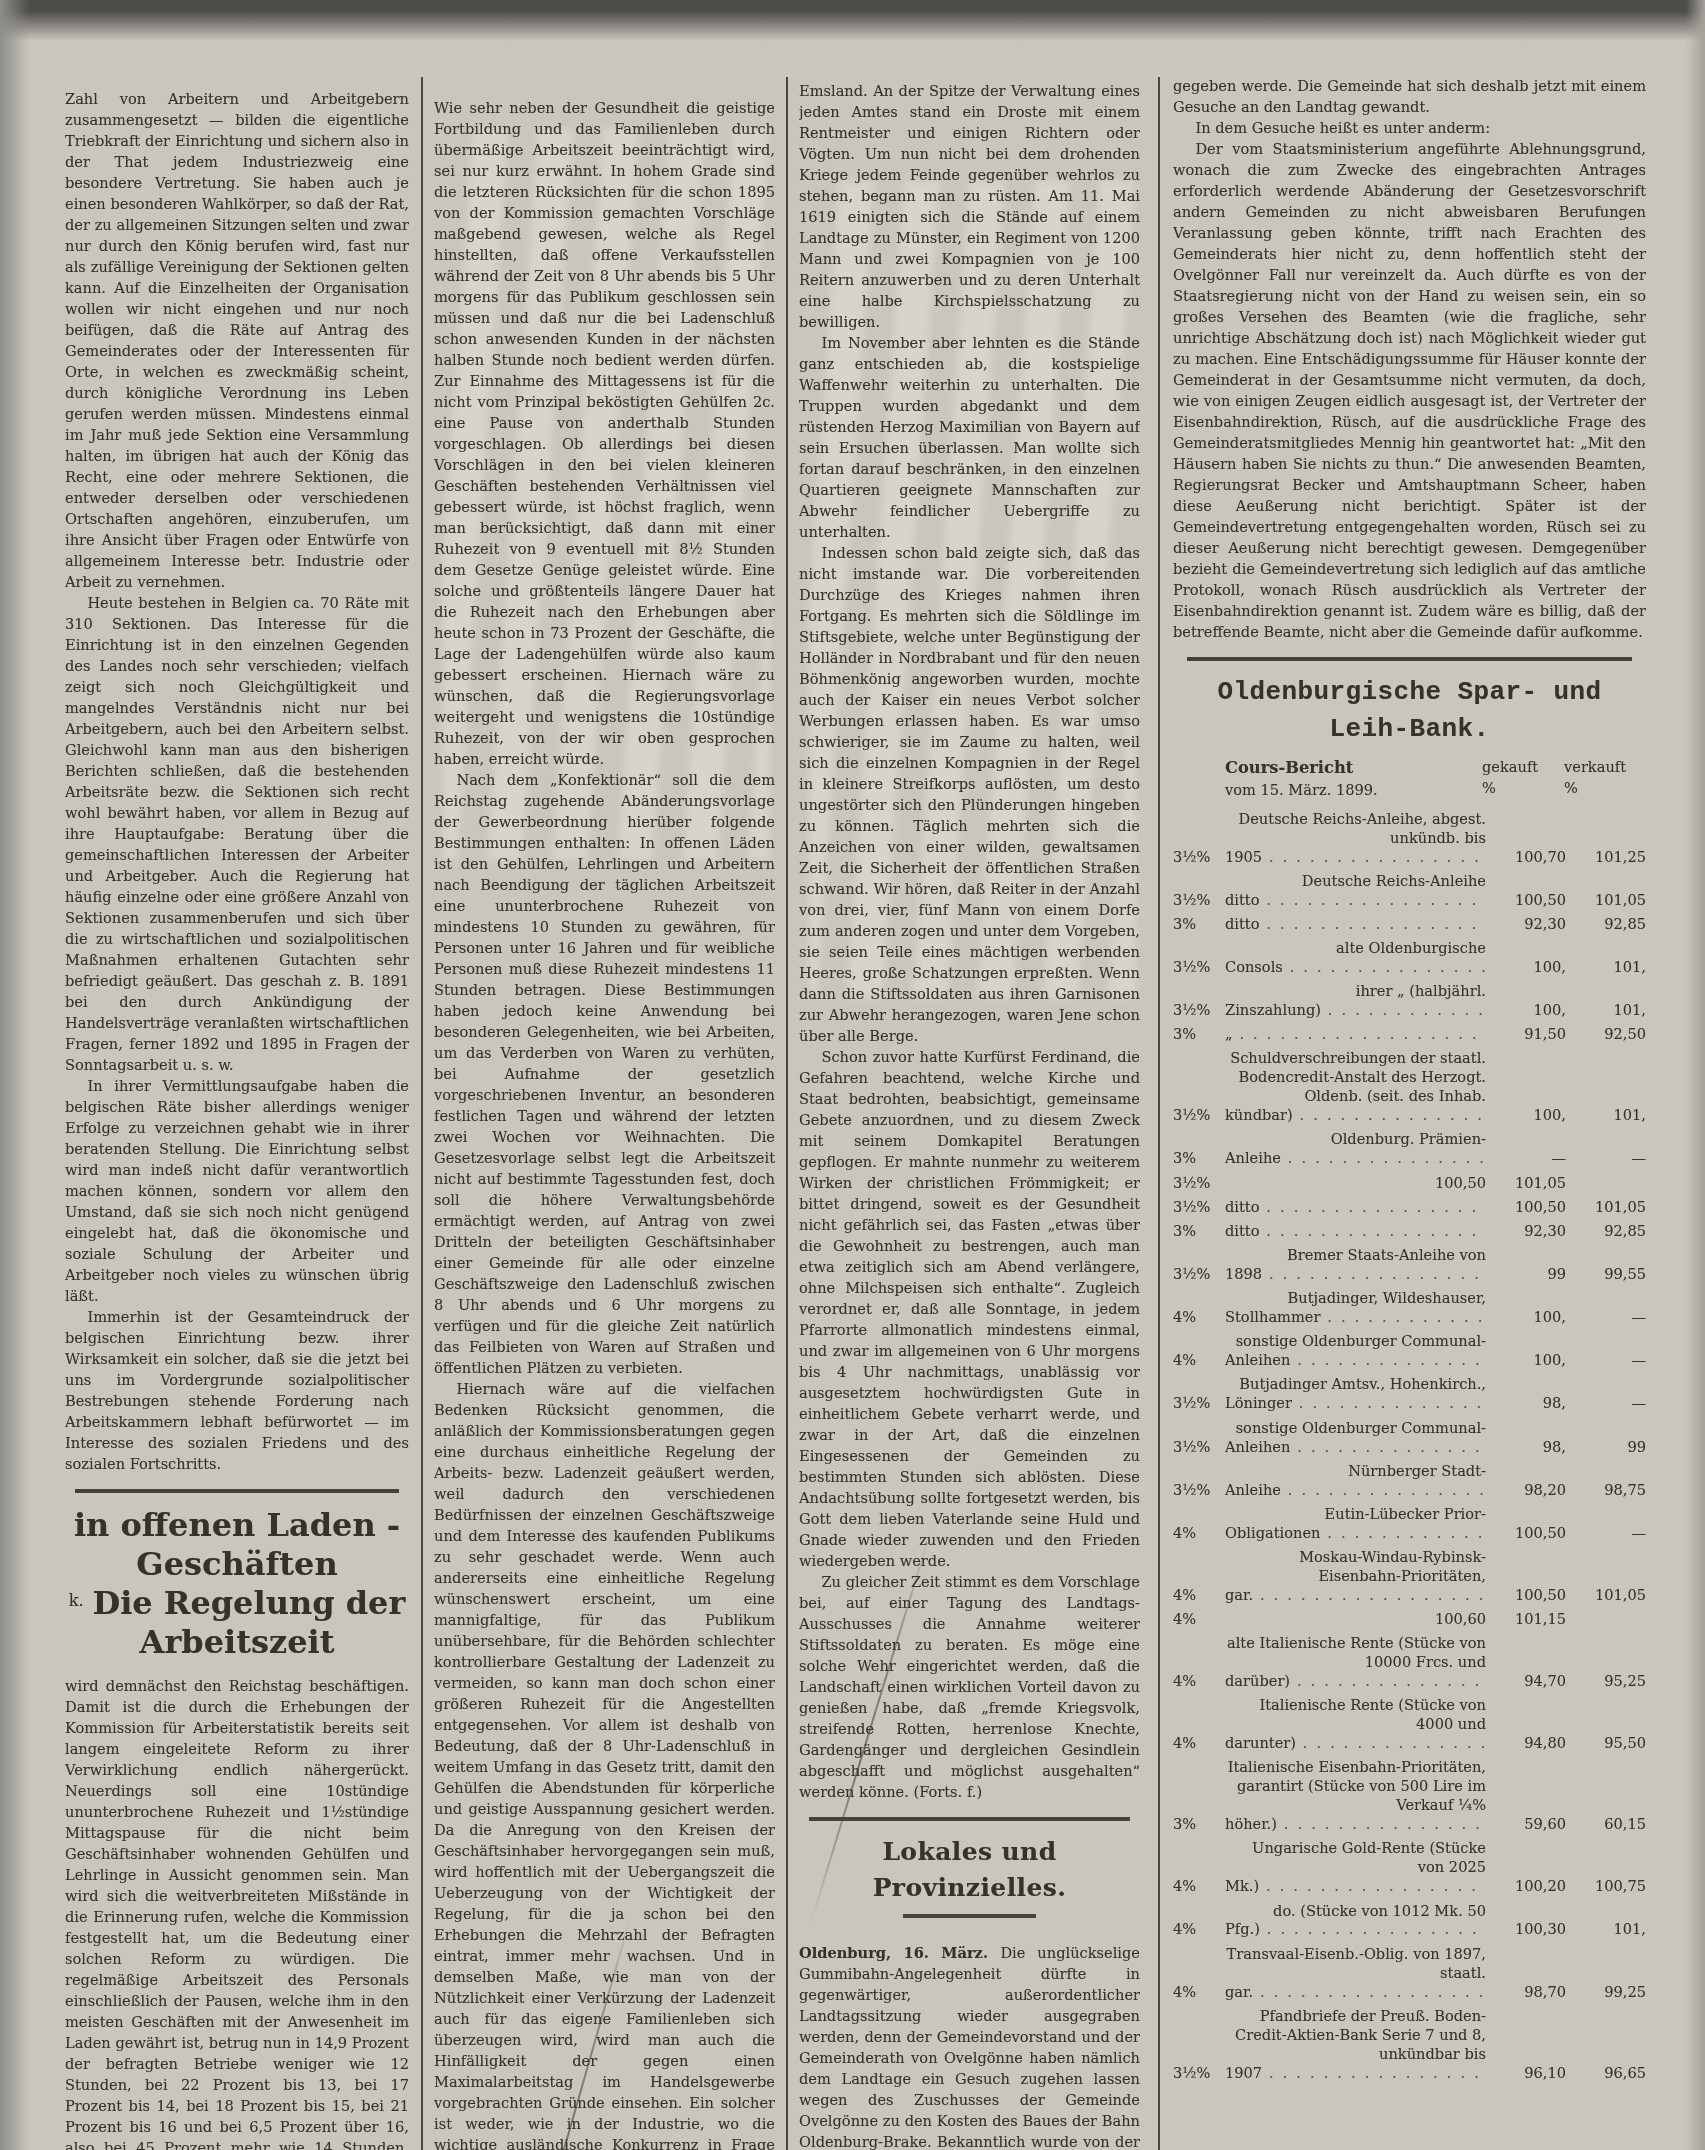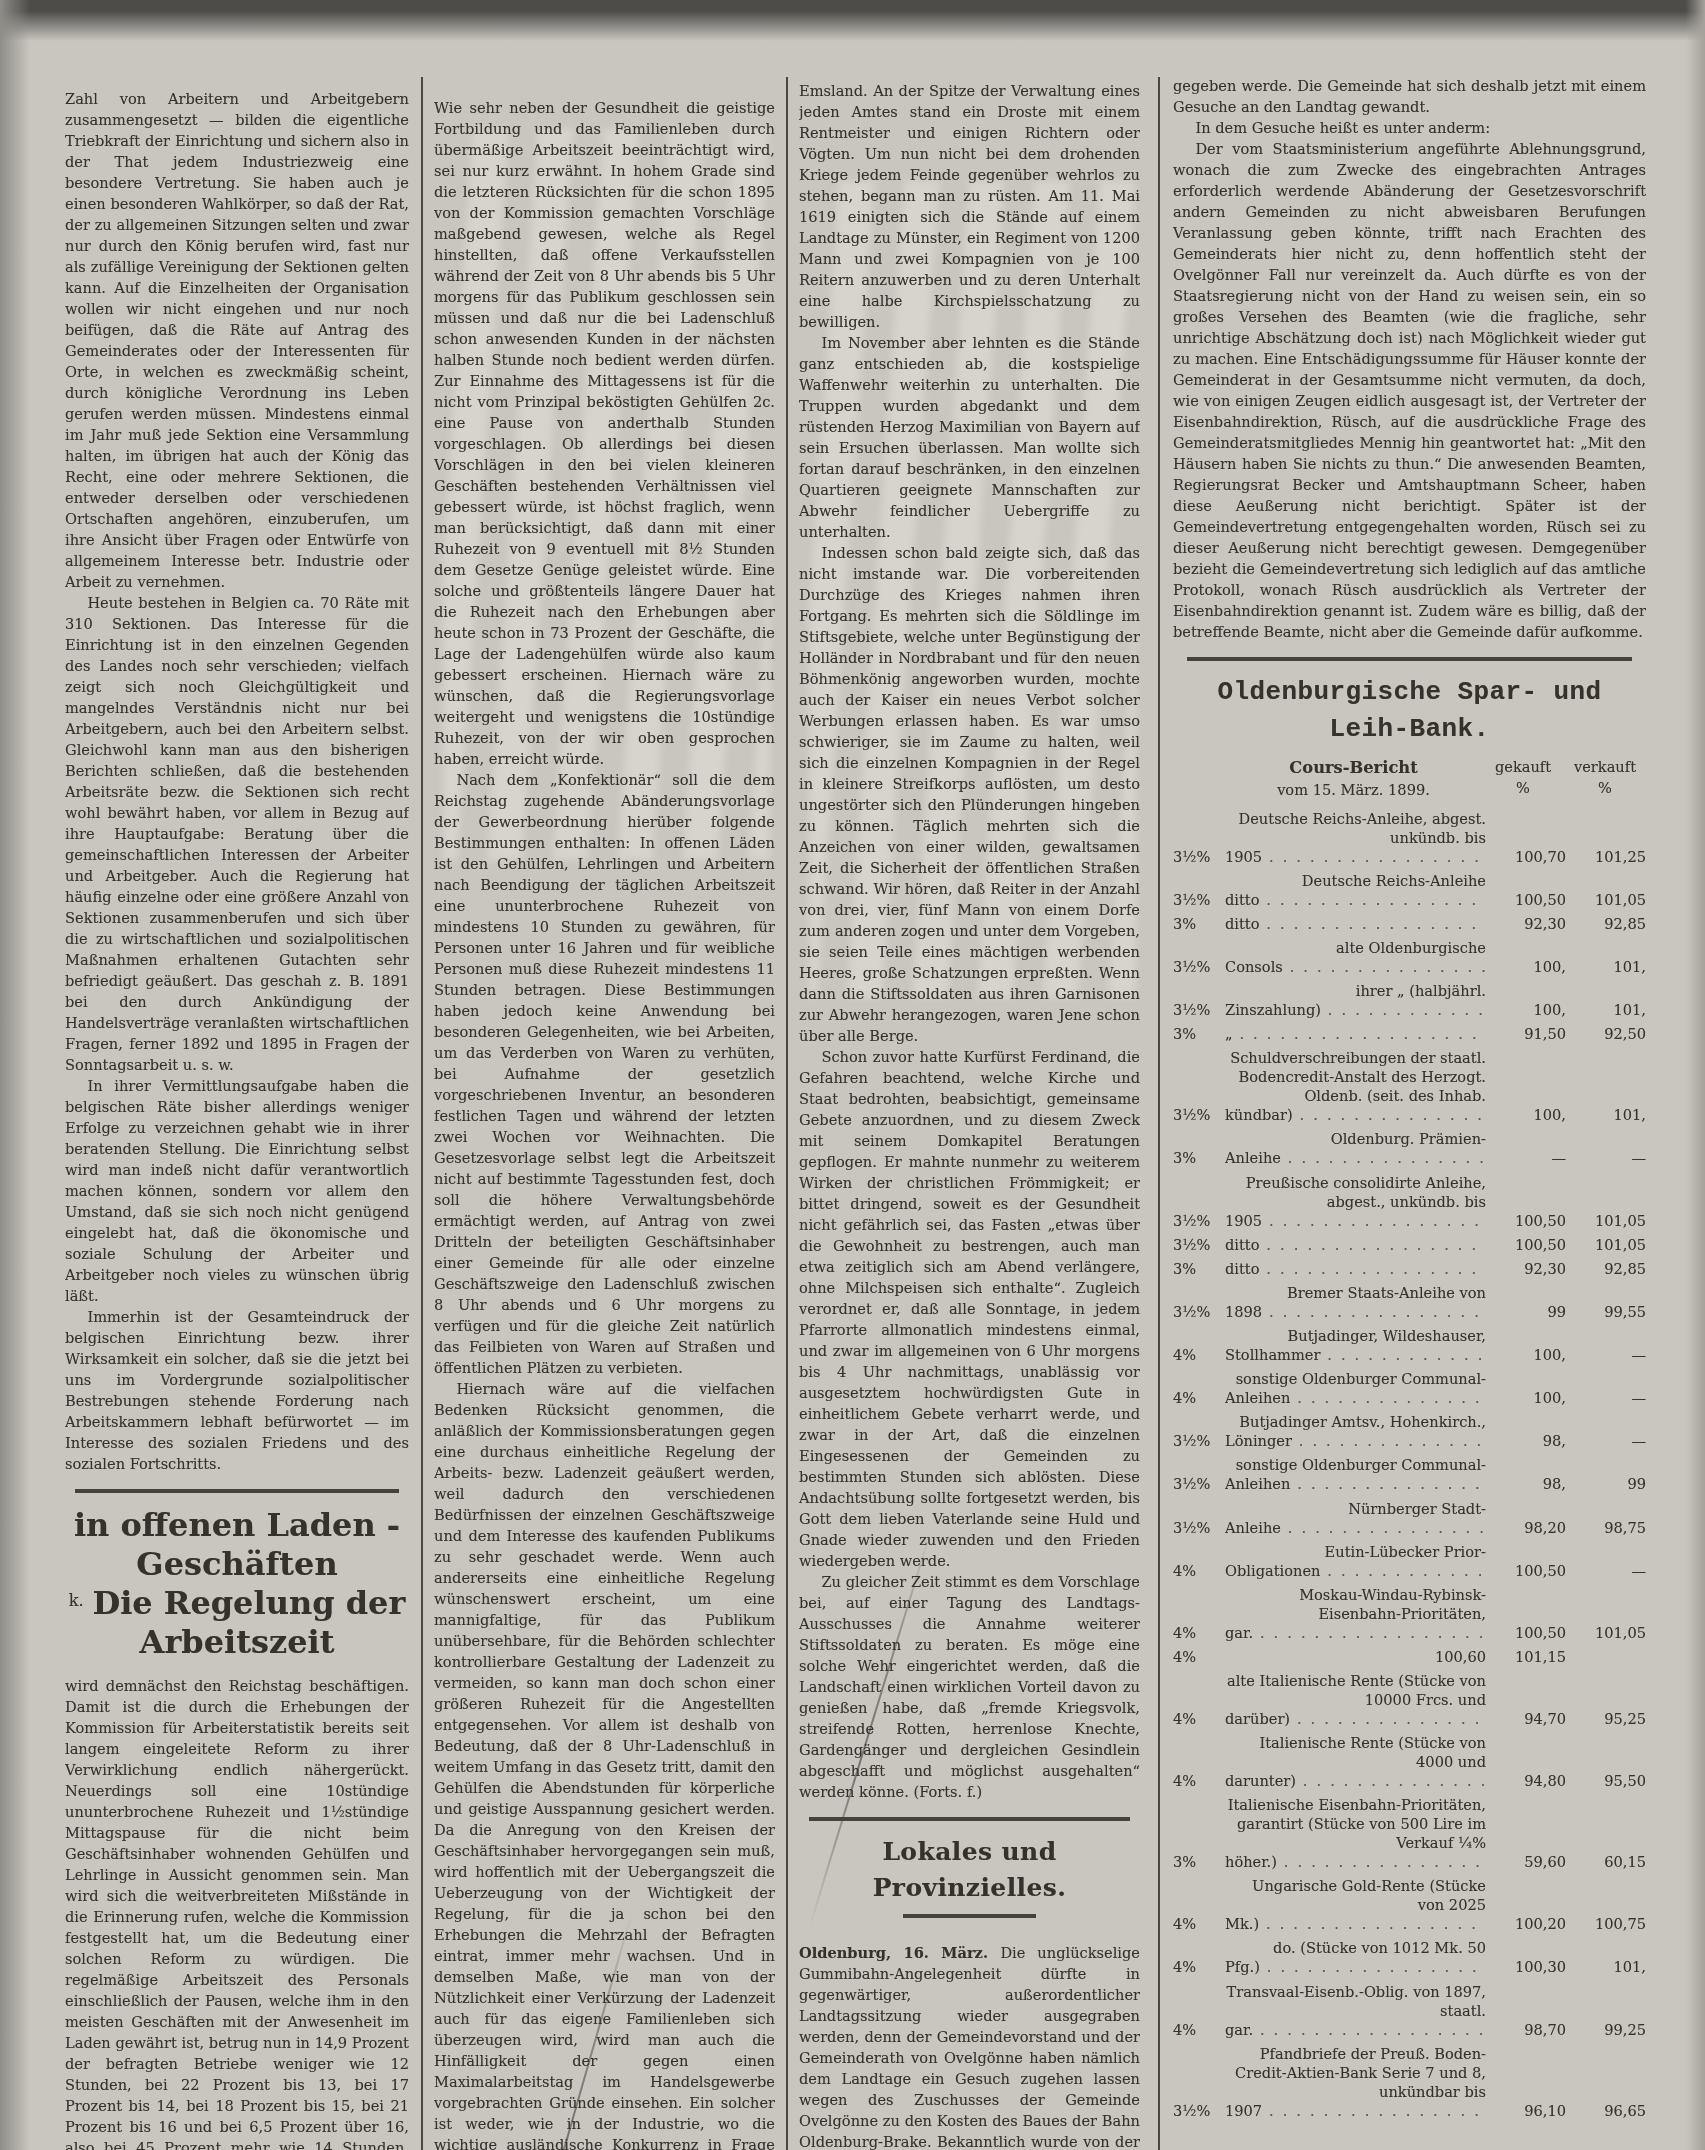--- a/index.html
+++ b/index.html
@@ -23,21 +23,21 @@
   .art-rule{width:94%;height:4.3px;background:#454239;margin:14.6px auto 13px;}
   .h1{ text-align:center;font-weight:bold;margin:1.7px 0 13px;}
   .h1 .l{font-size:32px;line-height:1.22;}
   .h1 .prefix{font-size:16.3px;font-weight:normal;margin-right:8.6px;vertical-align:7.7px;}
   .section-head{text-align:center;font-weight:bold;font-size:25px;margin:11.2px 0 3.4px;letter-spacing:0.4px;}
   .short-rule{width:133px;height:3.4px;background:#454239;margin:8.6px auto 24px;}
   .dp b{font-weight:bold;}
   
   .bank-head{text-align:center;font-weight:bold;font-size:26px;margin:12px 0 6.9px;letter-spacing:0.4px;font-family:Liberation Mono, monospace;}
   .bank-cols{display:grid;grid-template-columns:1fr 82px 82px;font-size:14.6px;margin:0 0 9.5px 52px;}
-  .bank-cols .tc{text-align:center;}
+  .bank-cols .tc{text-align:left;}
   .bank-cols .b1{font-weight:bold;font-size:16.3px;}
   .bank-row{display:grid;grid-template-columns:52px 1fr 80px 80px;align-items:end;
             font-size:14.6px;line-height:1.3;margin-bottom:5.2px;}
   .bank-rate{white-space:nowrap;}
   .bank-name{overflow:hidden;text-align:right;}
   .bank-name::after{content:" . . . . . . . . . . . . . . . . . . . . . . . . . . . . . . . . .";
     white-space:nowrap;letter-spacing:2.2px;color:#57544e;}
   .bank-buy,.bank-sell{text-align:right;white-space:nowrap;padding-left:3.4px;}
   .scratch{position:absolute;width:2.2px;background:linear-gradient(to bottom,
     rgba(86,83,78,0) 0%, rgba(86,83,78,.55) 30%, rgba(60,58,54,.6) 60%, rgba(86,83,78,0) 100%);}
@@ -146,21 +146,20 @@
         <div class="bank-sell">101,</div>
       </div>
       <div class="bank-row">
         <div class="bank-rate">3%</div>
         <div class="bank-name">Oldenburg. Prämien-Anleihe</div>
         <div class="bank-buy">—</div>
         <div class="bank-sell">—</div>
       </div>
       <div class="bank-row">
         <div class="bank-rate">3½%</div>
-        <div class="bank-name">Preußische consolidirte Anleihe, abgest., unkündb. bis 1905</div>
         <div class="bank-buy">100,50</div>
         <div class="bank-sell">101,05</div>
       </div>
       <div class="bank-row">
         <div class="bank-rate">3½%</div>
         <div class="bank-name">ditto</div>
         <div class="bank-buy">100,50</div>
         <div class="bank-sell">101,05</div>
       </div>
       <div class="bank-row">

